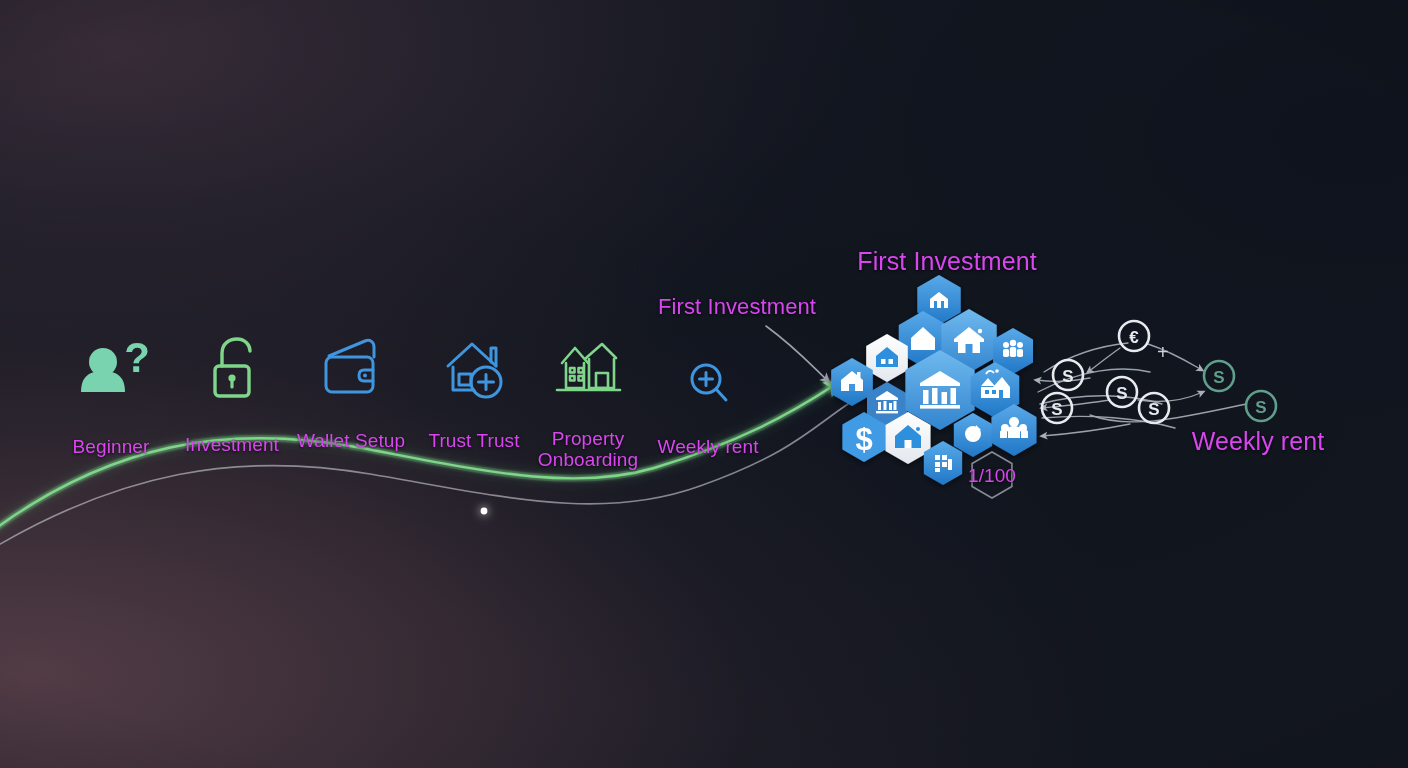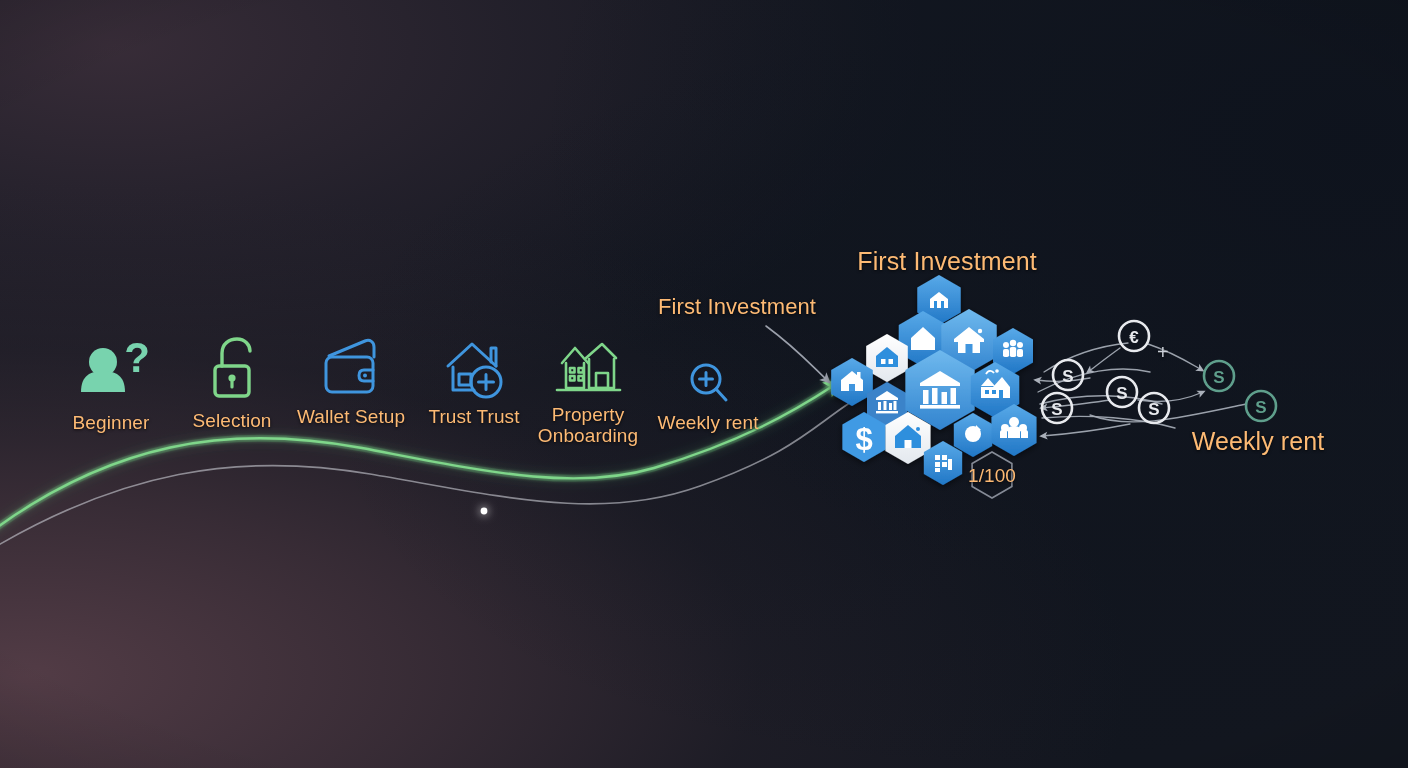--- a/index.html
+++ b/index.html
@@ -44,29 +44,29 @@
 
   svg.layer {
     position: absolute; left: 0; top: 0;
     width: 1408px; height: 768px;
     overflow: visible;
   }
 
   
   .lbl {
     position: absolute;
-    color: #fdba74;
+    color: #d946ef;
     font-family: "Liberation Sans", sans-serif;
     white-space: pre;
     text-align: center;
     line-height: 1.12;
     letter-spacing: 0.1px;
     text-shadow: 0 1px 3px rgba(0,0,0,0.75);
   }
-  .lbl.step { font-size: 19px; }
+  .lbl.step { font-size: 19px; margin-top: 24px; }
   .lbl.big  { font-size: 25px; }
   .lbl.mid  { font-size: 22px; }
   .centerx { transform: translateX(-50%); }
 </style>
 </head>
 <body>
 
 <div id="stage">
 
   <div class="bg-base"></div>
@@ -164,21 +164,21 @@
     </g>
 
     <g transform="translate(708,385)" fill="none" stroke="#3f95de" stroke-width="3" stroke-linecap="round" stroke-linejoin="round">
       <circle cx="-2" cy="-6" r="14"></circle>
       <path d="M -2,-12.5 L -2,0.5 M -8.5,-6 L 4.5,-6"></path>
       <path d="M 8,4 L 18,15"></path>
     </g>
   </svg>
 
   <div class="lbl step centerx" style="left:111px; top:412px;">Beginner</div>
-  <div class="lbl step centerx" style="left:232px; top:410px;">Selection</div>
+  <div class="lbl step centerx" style="left:232px; top:410px;">Investment</div>
   <div class="lbl step centerx" style="left:351px; top:406px;text-align:right;">Wallet Setup</div>
   <div class="lbl step centerx" style="left:474px; top:406px;">Trust Trust</div>
   <div class="lbl step centerx" style="left:588px; top:404px;">Property
 Onboarding</div>
   <div class="lbl step centerx" style="left:708px; top:412px;">Weekly rent</div>
 
   <div class="lbl mid centerx" style="left:737px; top:295px;">First Investment</div>
   <div class="lbl big centerx" style="left:947px; top:247px;">First Investment</div>
   <div class="lbl big centerx" style="left:1258px; top:427px;">Weekly rent</div>
 

